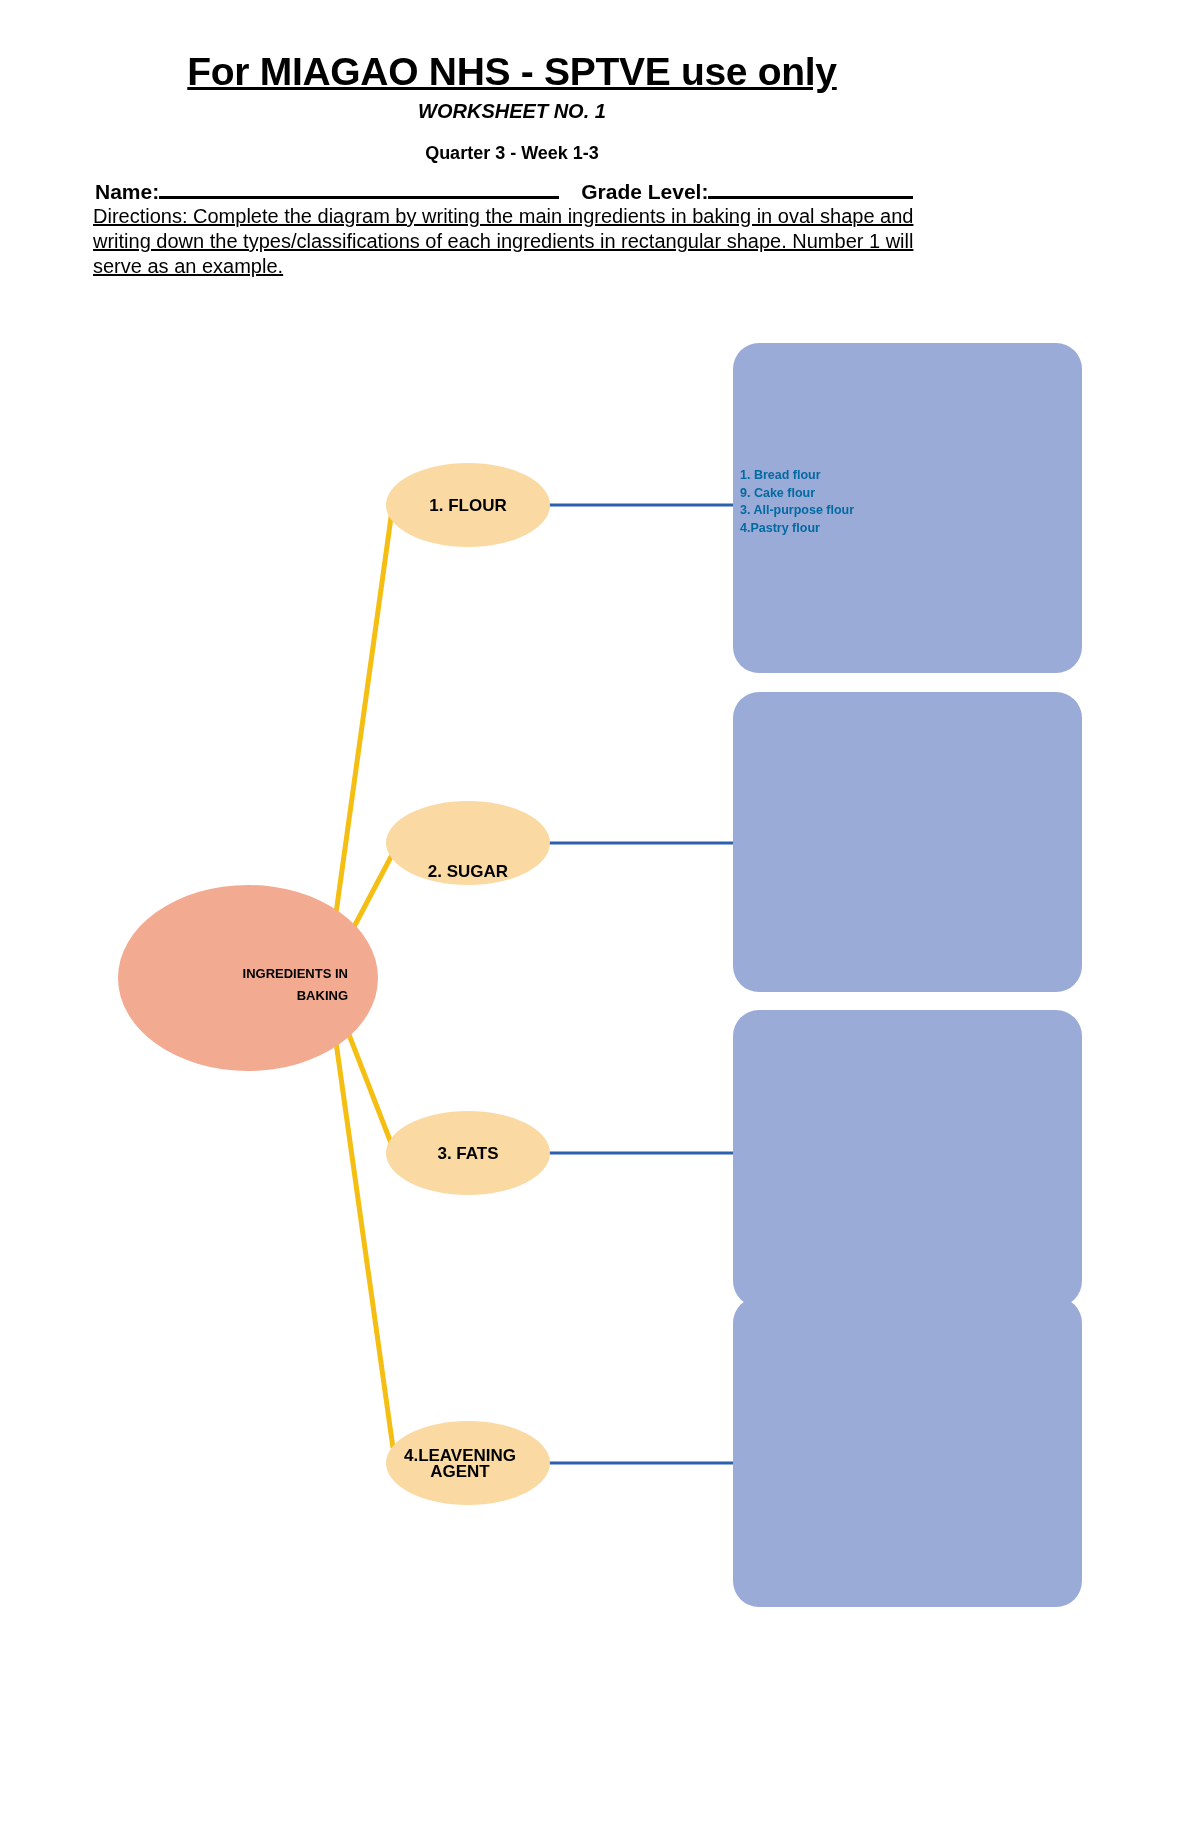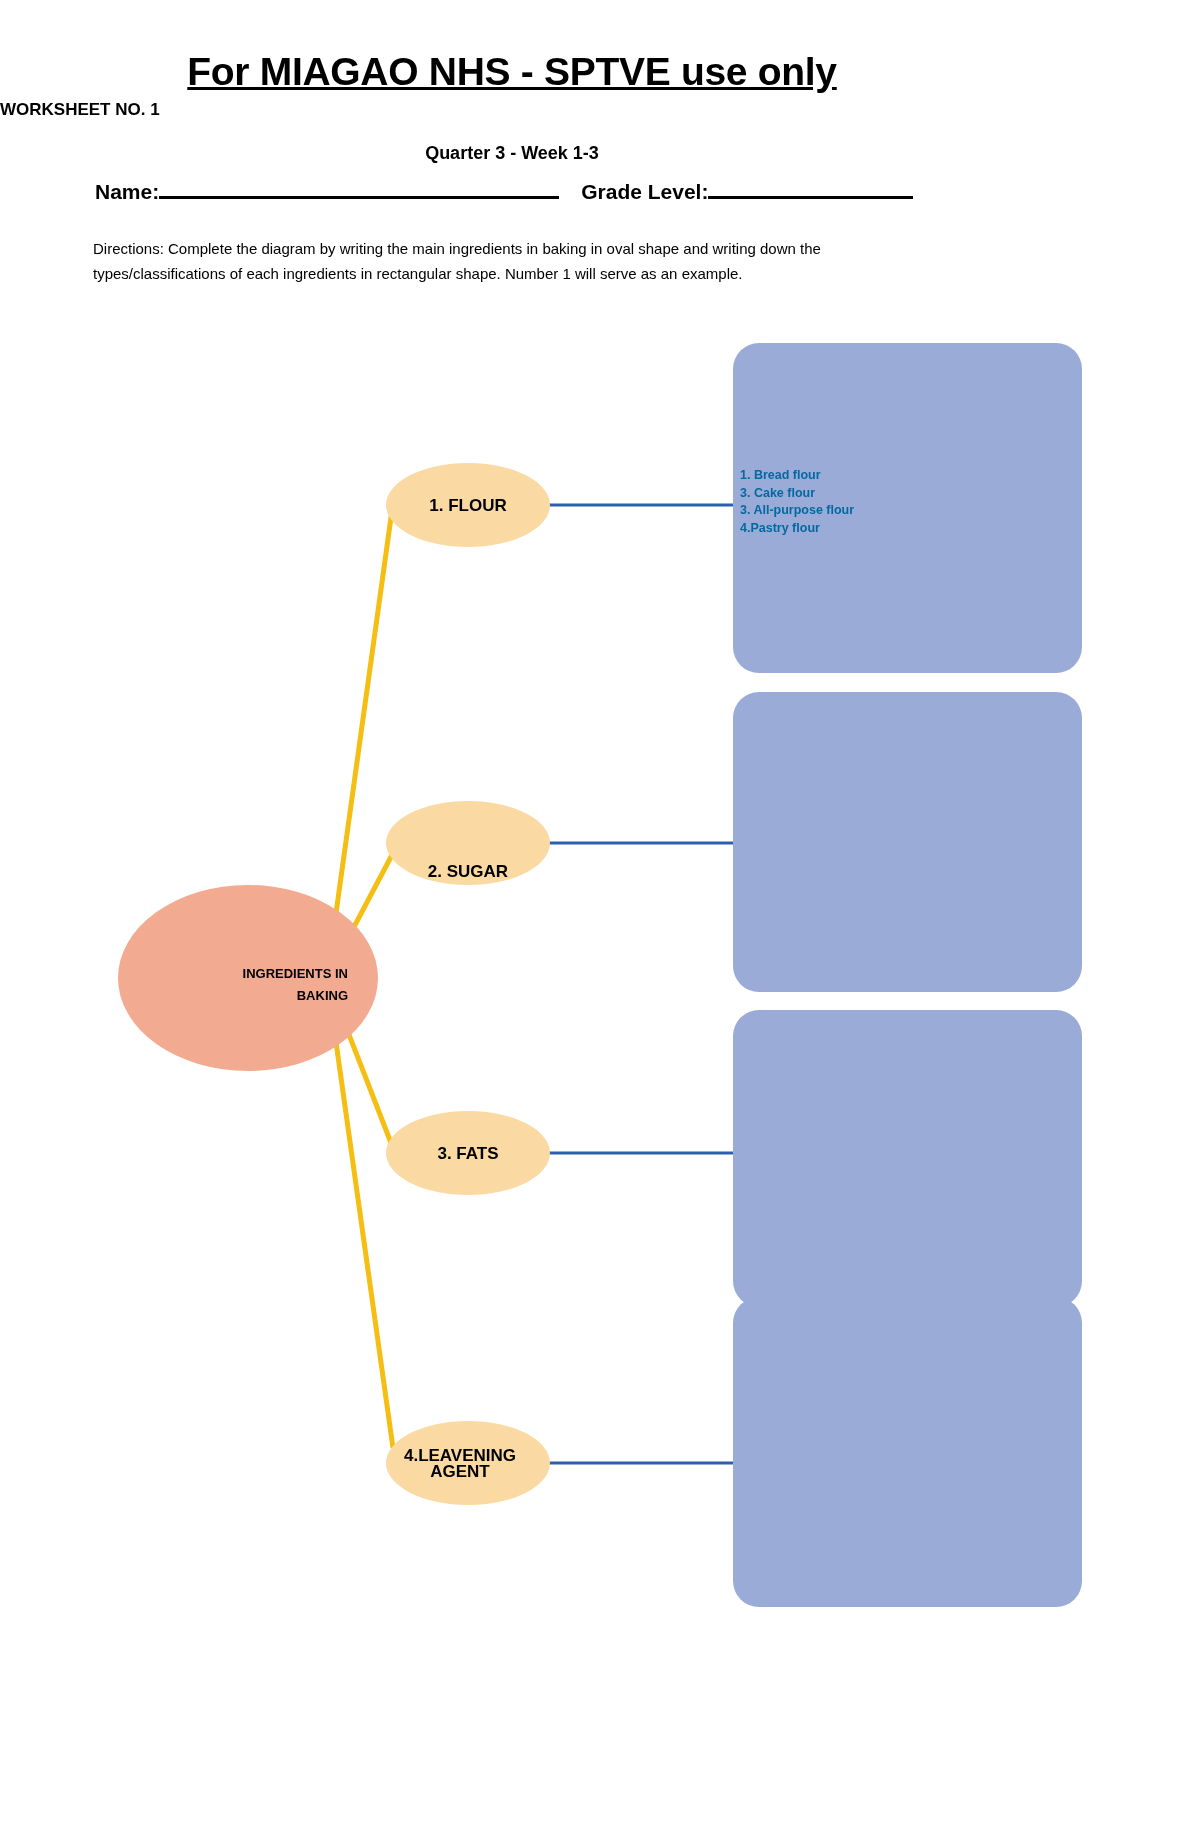--- a/index.html
+++ b/index.html
@@ -32,23 +32,24 @@
     font-size: 39px;
     font-weight: bold;
     letter-spacing: -0.3px;
     white-space: nowrap;
     text-decoration: underline;
   }
   .title-sub {
     position: absolute;
     left: 0; top: 100px;
     width: 1024px;
-    text-align: left;
-    font-size: 17px;
-    font-weight: bold;
+    text-align: center;
+    font-size: 20px;
+    font-weight: bold;
+    font-style: italic;
   }
   .title-quarter {
     position: absolute;
     left: 0; top: 143px;
     width: 1024px;
     text-align: center;
     font-size: 18px;
     font-weight: bold;
   }
 
@@ -69,25 +70,26 @@
     height: 17px;
   }
   .rule-name { width: 400px; }
   .rule-grade { width: 205px; }
   .gap-lg { display:inline-block; width: 22px; }
 
   
   .directions {
     position: absolute;
     left: 93px;
-    top: 236px;
+    top: 204px;
     width: 838px;
-    font-size: 15px;
+    font-size: 20px;
     line-height: 25px;
     text-align: left;
+    text-decoration: underline;
   }
 
   
   .diagram {
     position: absolute;
     left: 0;
     top: 0;
     width: 1200px;
     height: 1835px;
   }
@@ -179,21 +181,21 @@
   <div class="oval-text" style="left:368px; top:1146px; width:200px;">
     <div>3. FATS</div>
   </div>
   <div class="oval-text" style="left:360px; top:1448px; width:200px;">
     <div>4.LEAVENING</div>
     <div>AGENT</div>
   </div>
 
   <div class="box-text" style="left:740px; top:467px;">
     <div>1. Bread flour</div>
-    <div>3. Cake flour</div>
+    <div>9. Cake flour</div>
     <div>3. All-purpose flour</div>
     <div>4.Pastry flour</div>
   </div>
 
   <div class="box-text" style="left:740px; top:810px;"></div>
   <div class="box-text" style="left:740px; top:1120px;"></div>
   <div class="box-text" style="left:740px; top:1430px;"></div>
 
 </div>
 

